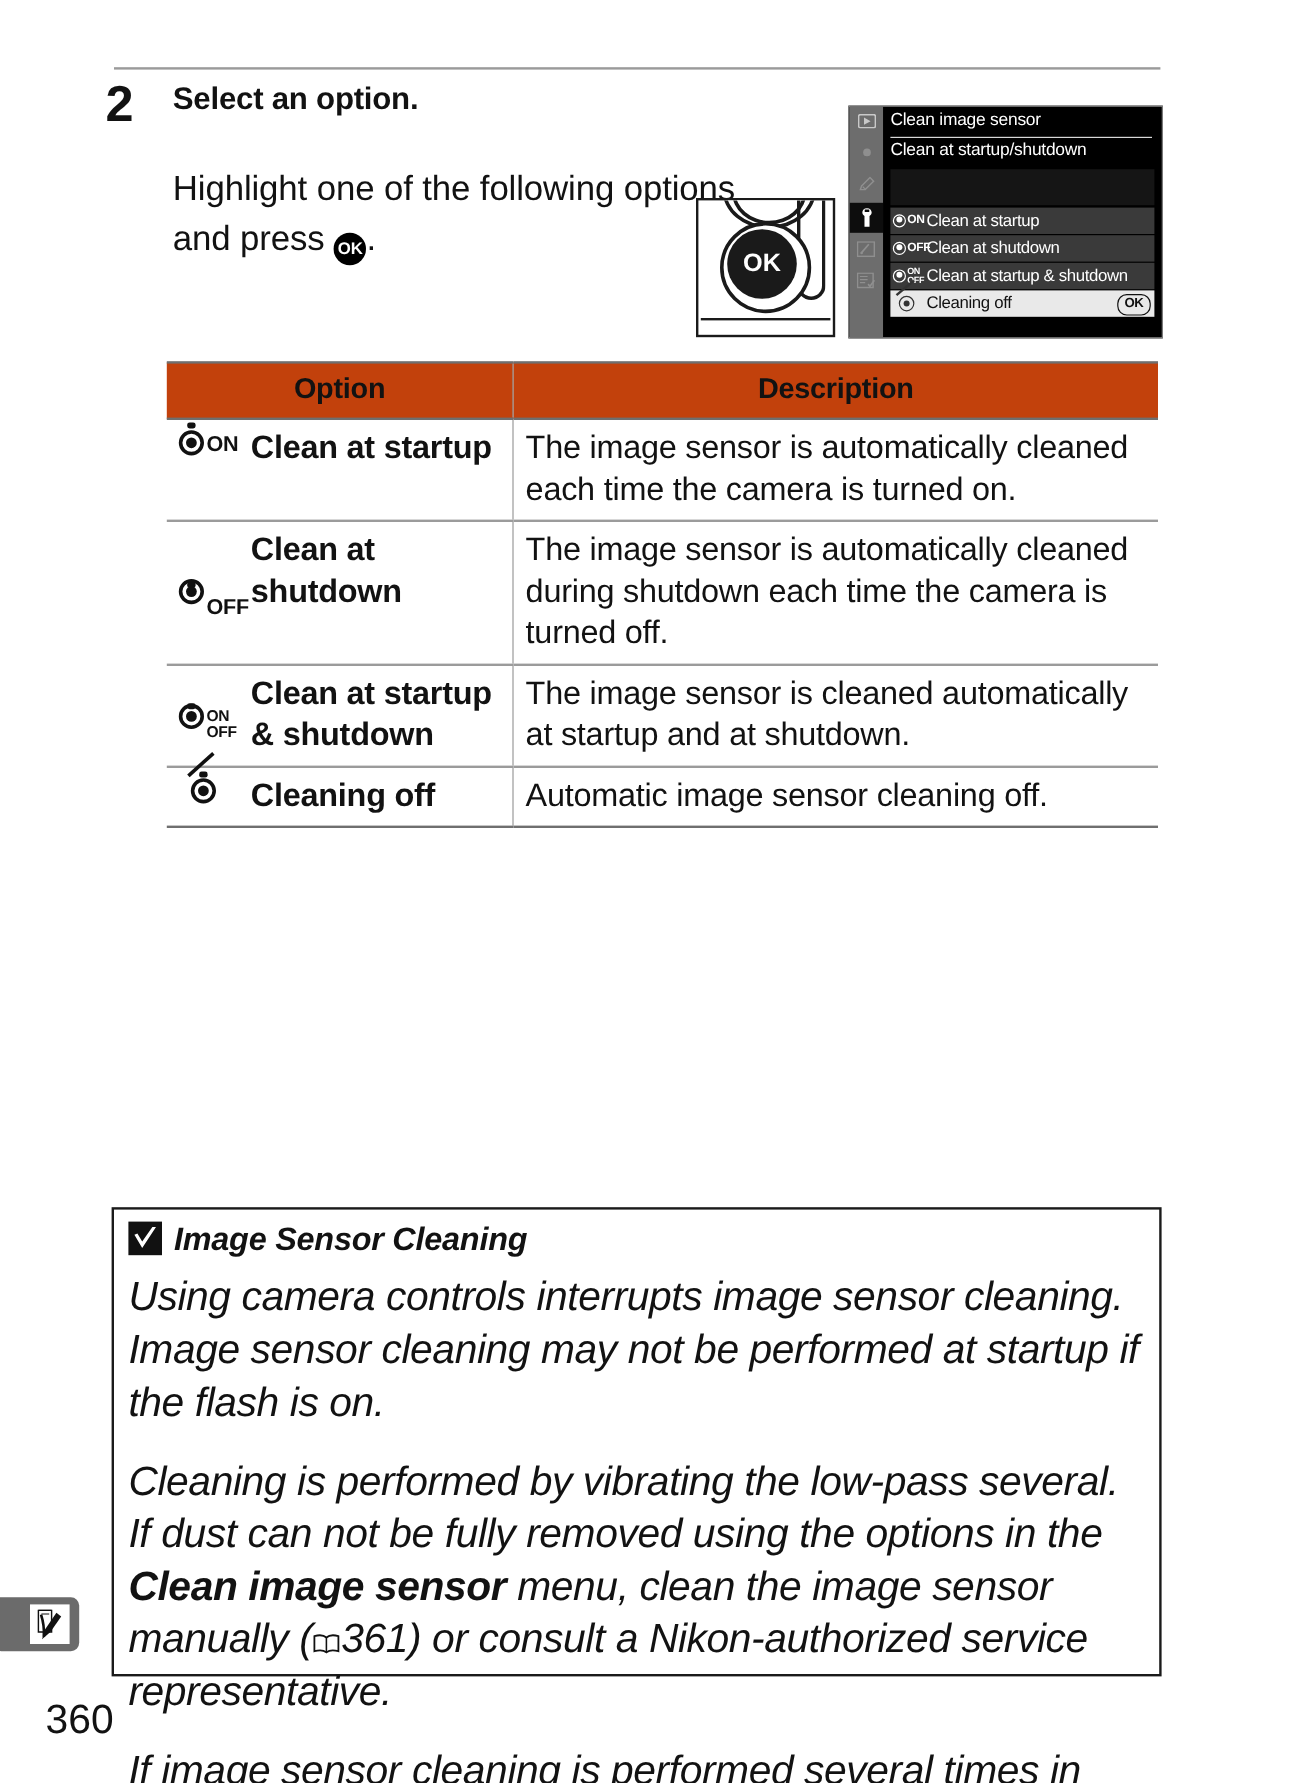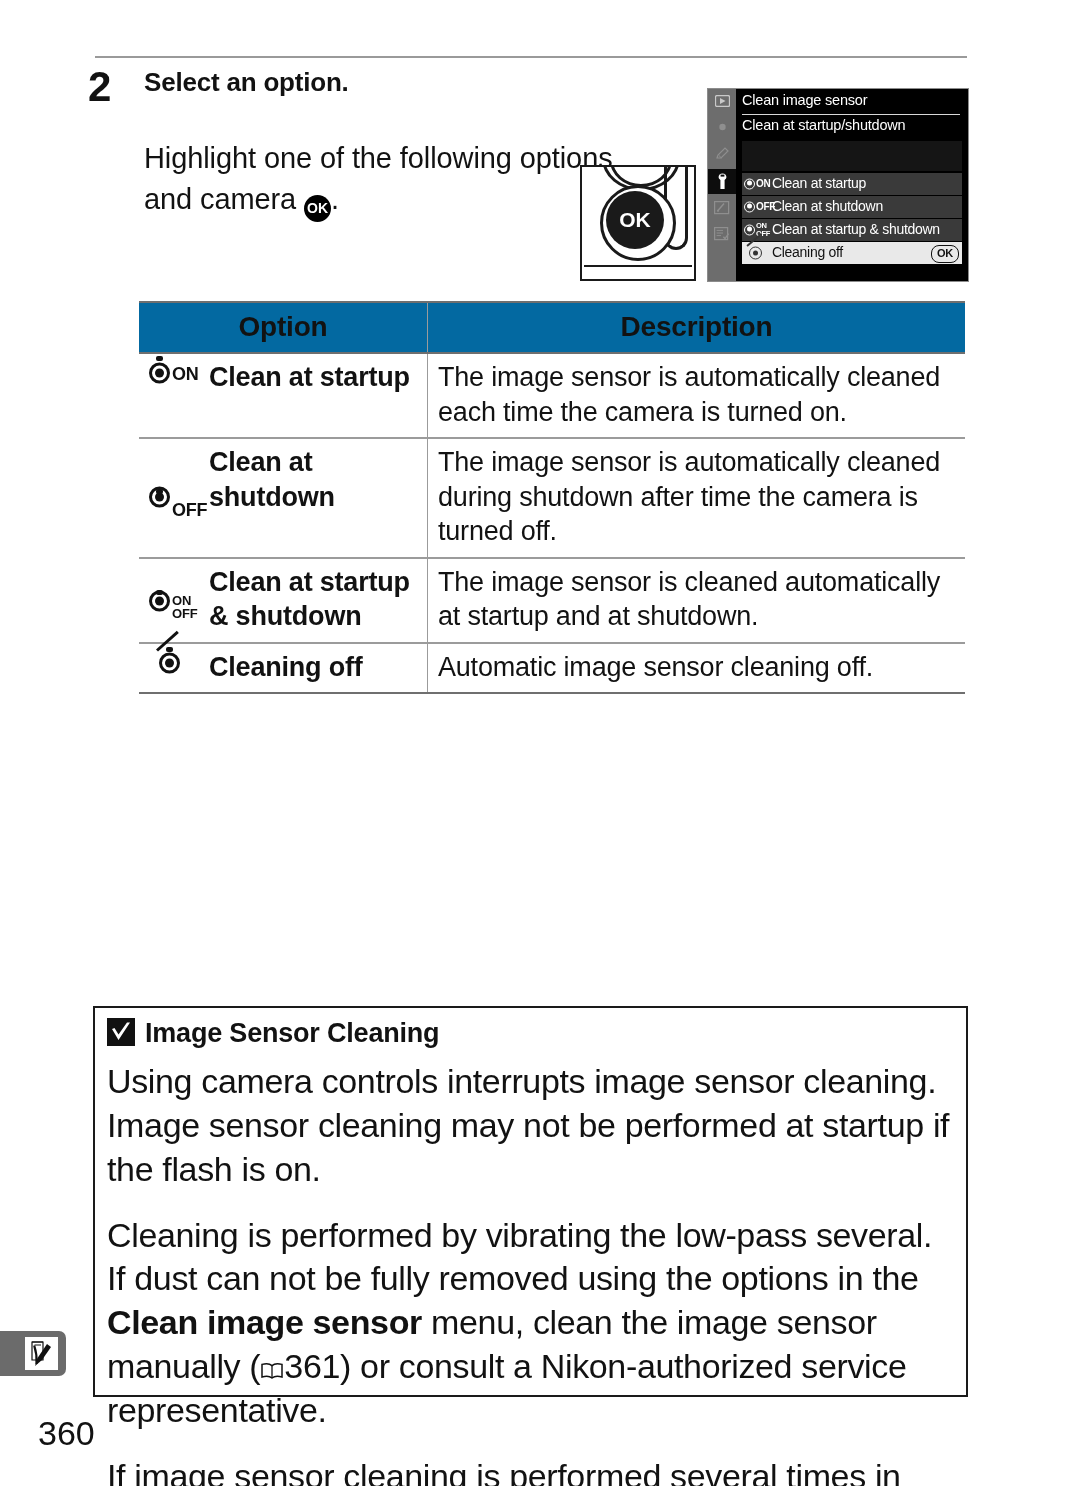--- a/index.html
+++ b/index.html
@@ -293,22 +293,22 @@
     left: 139px;
     top: 301px;
     width: 826px;
   }
   .opt-table table {
     border-collapse: collapse;
     width: 100%;
     table-layout: fixed;
   }
   .opt-table th {
-    background: #0369a1;
-    font-size: 28px;
+    background: #c2410c;
+    font-size: 24px;
     font-weight: bold;
     text-align: center;
     padding: 8px 0 9px;
     border-top: 2px solid #6f6f6f;
     border-bottom: 2px solid #6f6f6f;
     letter-spacing: -0.2px;
   }
   .opt-table th.col-opt { width: 288px; border-right: 1px solid #9b9b9b; }
   .opt-table td {
     border-bottom: 2px solid #9b9b9b;
@@ -343,20 +343,21 @@
   
   .note-box {
     position: absolute;
     left: 93px;
     top: 1006px;
     width: 875px;
     height: 391px;
     border: 2px solid #1a1a1a;
     box-sizing: border-box;
     background: #fff;
+    font-style: italic;
   }
   .note-head {
     position: absolute;
     left: 12px;
     top: 10px;
     font-size: 27px;
     font-weight: bold;
     letter-spacing: -0.2px;
   }
   .note-check {
@@ -410,21 +411,21 @@
 </style>
 </head>
 <body>
 
 <div class="top-rule"></div>
 
 <div class="step-block">
   <div class="step-num">2</div>
   <div class="step-title">Select an option.</div>
   <div class="step-body">
-    <span>Highlight one of the following options and camera </span><span class="ok-glyph">OK</span><span>.</span>
+    <span>Highlight one of the following options and press </span><span class="ok-glyph">OK</span><span>.</span>
   </div>
 </div>
 
 <div class="cam-illus">
   <div class="cam-dial-top"></div>
   <div class="cam-dial-top2"></div>
   <div class="cam-right-edge"></div>
   <div class="cam-ring"></div>
   <div class="cam-ok-btn">OK</div>
   <div class="cam-bottom-line"></div>
@@ -558,21 +559,21 @@
             <div class="sens" style="width:56px;height:94px;">
               <div class="disc" style="left:2px;top:62%;width:21px;height:21px;border:3px solid #111;">
                   <div style="width:9px;height:9px;background:#111;border-radius:50%;margin:3px auto 0;"></div>
                 </div>
               <div style="position:absolute;left:9px;top:50px;width:7px;height:5px;background:#111;border-radius:2px;"></div>
               <div class="onoff" style="left:25px;top:62px;font-size:18px;color:#111;">OFF</div>
             </div>
           </div>
           <span>Clean at shutdown</span>
         </td>
-        <td class="c-desc">The image sensor is automatically cleaned during shutdown after time the camera is turned off.</td>
+        <td class="c-desc">The image sensor is automatically cleaned during shutdown each time the camera is turned off.</td>
       </tr>
       <tr>
         <td class="c-opt">
           <div class="opt-icon-cell">
             <div class="sens" style="width:56px;height:76px;">
               <div class="disc" style="left:2px;top:56%;width:21px;height:21px;border:3px solid #111;">
                   <div style="width:9px;height:9px;background:#111;border-radius:50%;margin:3px auto 0;"></div>
                 </div>
               <div style="position:absolute;left:9px;top:31px;width:7px;height:5px;background:#111;border-radius:2px;"></div>
               <div class="onoff" style="left:25px;top:35px;font-size:13px;color:#111;">ON</div>

